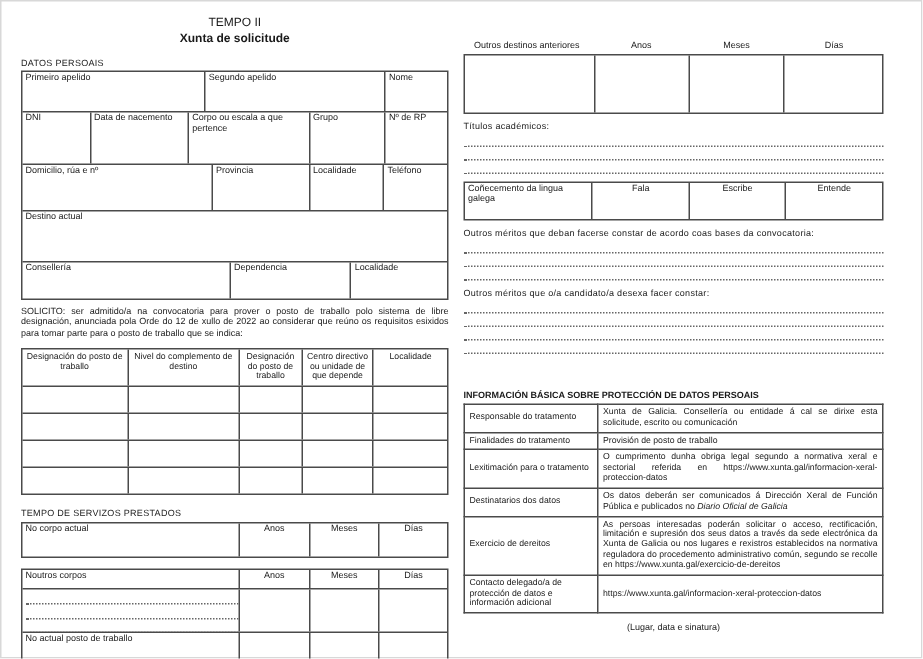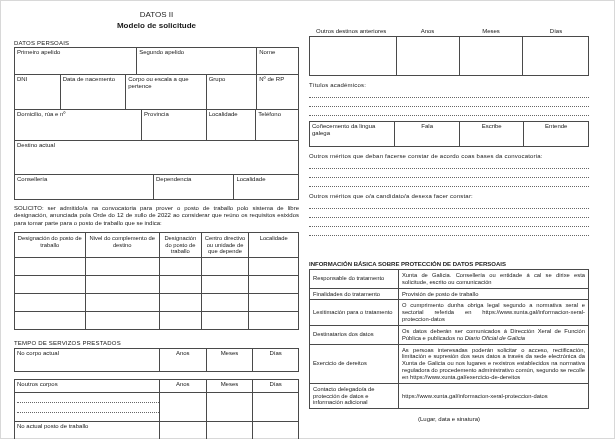--- a/index.html
+++ b/index.html
@@ -76,22 +76,22 @@
   table.info td.val{text-align:justify;}
 
   .sinatura{font-size:6px;text-align:center;margin-top:7px;}
 </style>
 </head>
 <body>
 
 <div class="page">
 
   <div class="left">
-    <div class="title">DATOS II</div>
-    <div class="subtitle">Modelo de solicitude</div>
+    <div class="title">TEMPO II</div>
+    <div class="subtitle">Xunta de solicitude</div>
 
     <div class="seclabel">DATOS PERSOAIS</div>
 
     <div class="grid">
       <div class="flexrow r1 h26">
         <div class="cell"><span>Primeiro apelido</span></div>
         <div class="cell"><span>Segundo apelido</span></div>
         <div class="cell"><span>Nome</span></div>
       </div>
       <div class="flexrow r2 h34">

